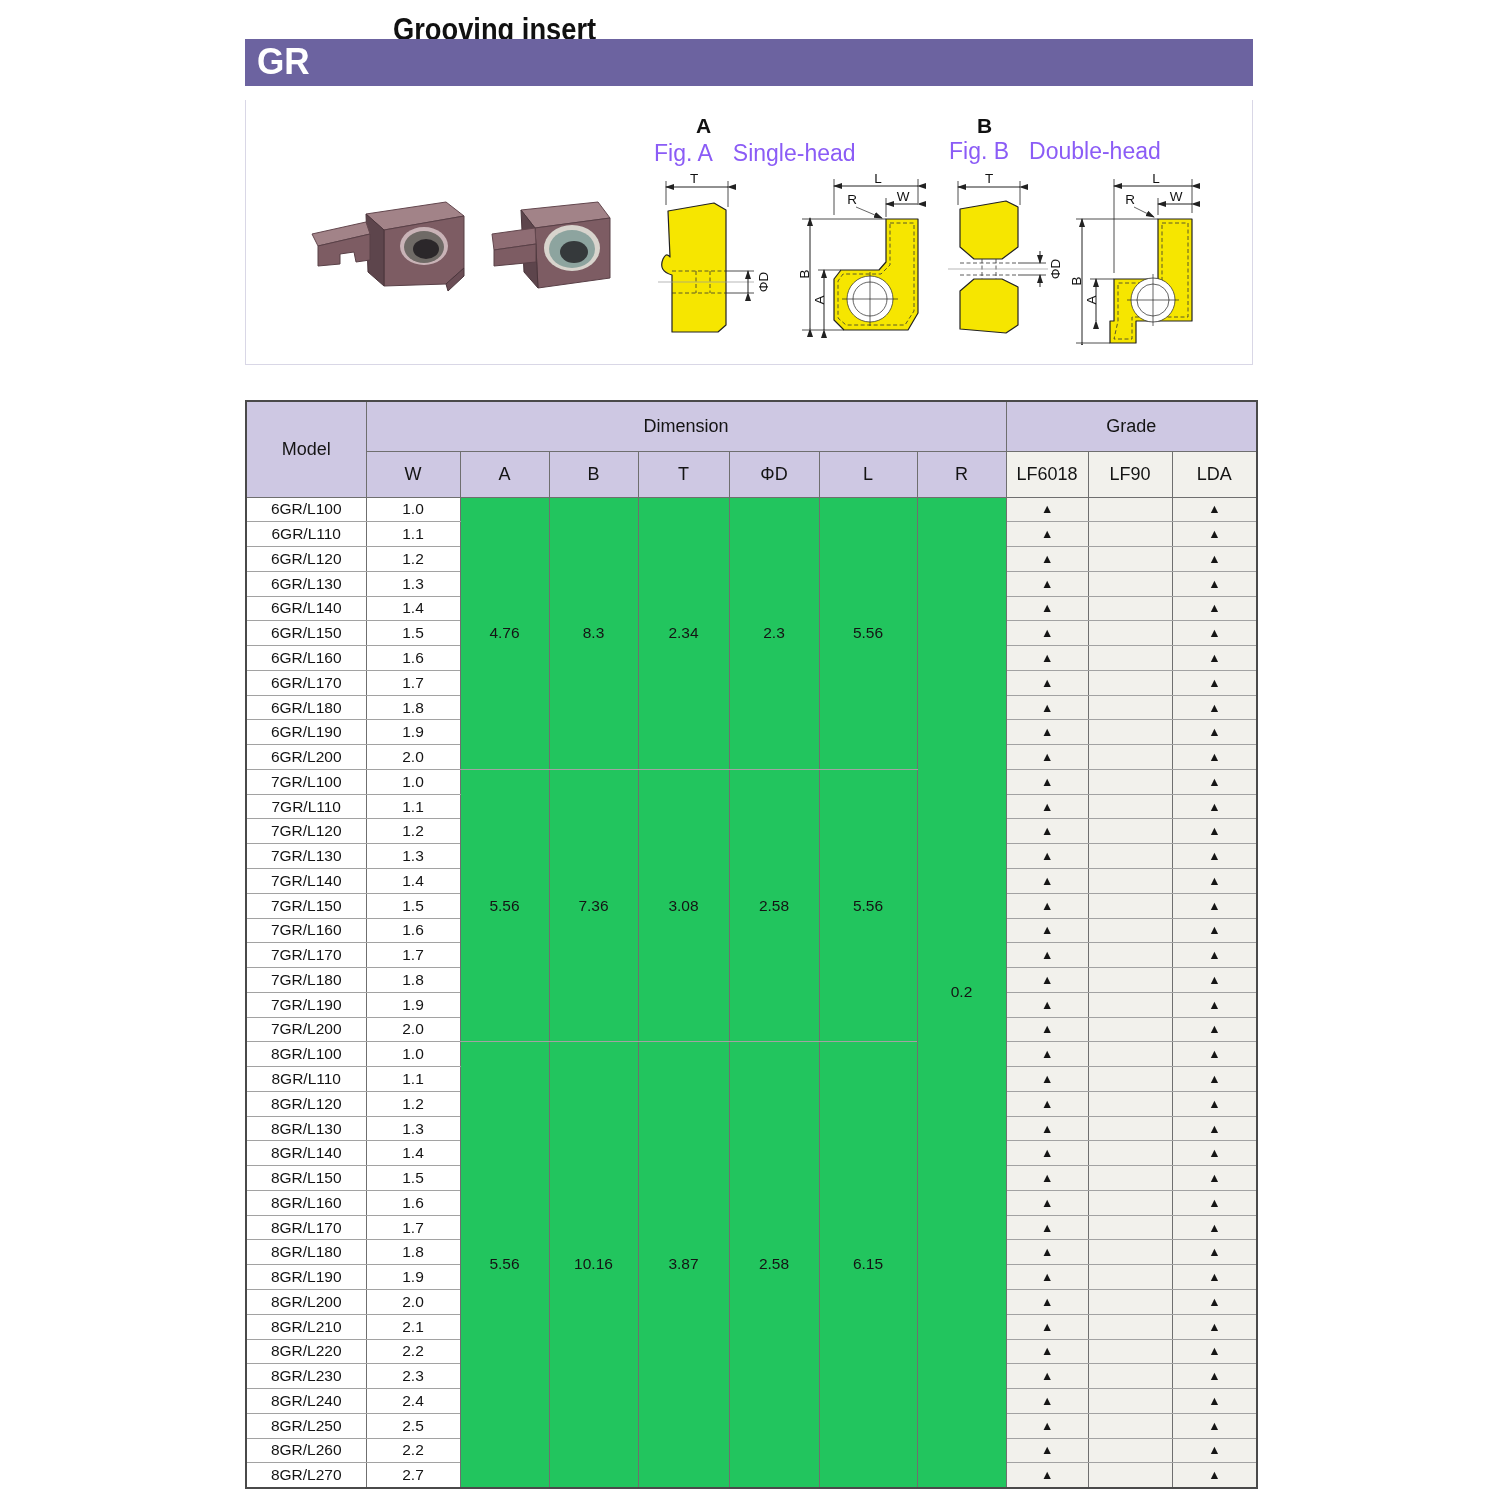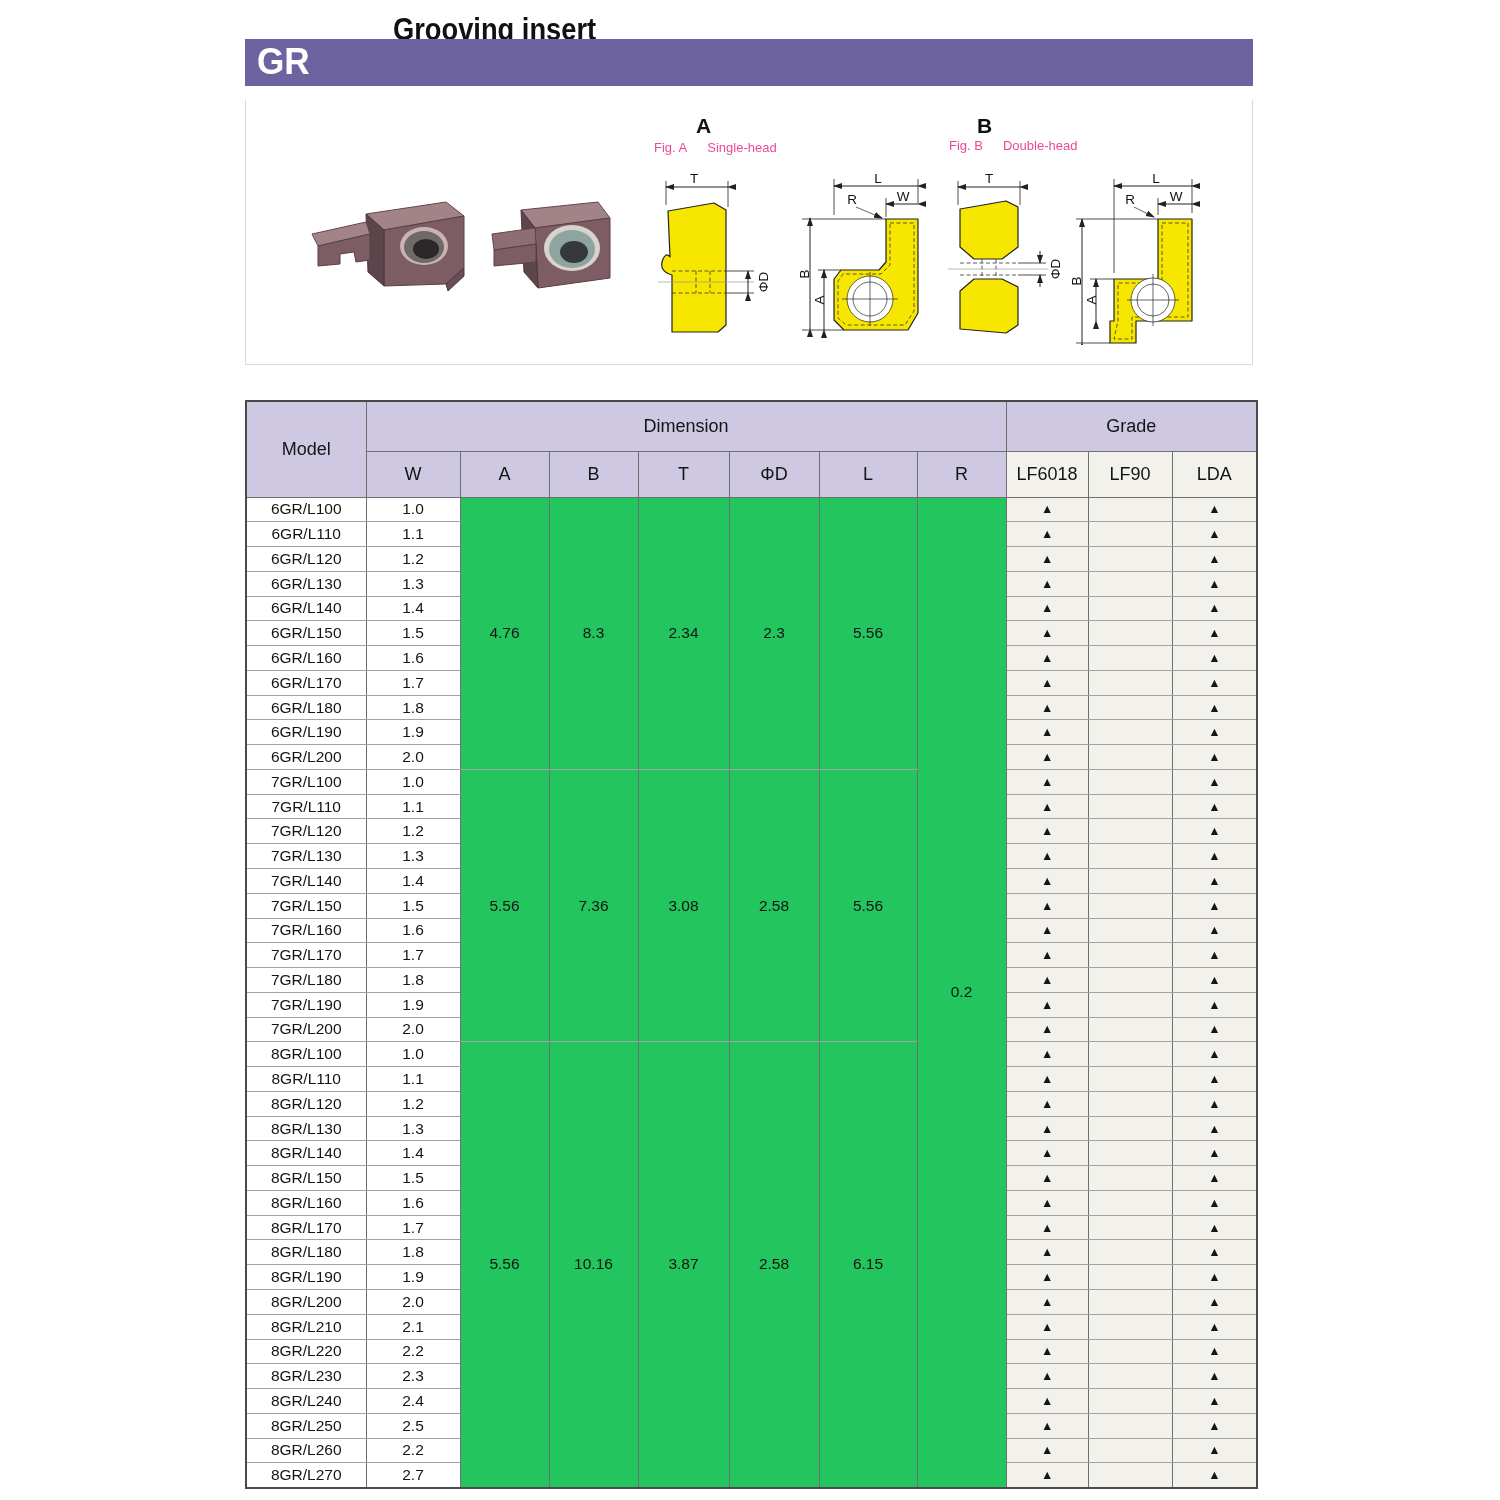--- a/index.html
+++ b/index.html
@@ -13,21 +13,21 @@
           background:var(--banner-bg,#6c63a0);}
   .banner-code{position:absolute;left:12px;top:2px;font-size:37px;font-weight:700;color:#fff;
                transform:scaleX(0.95);transform-origin:left top;}
 
   .figure-panel{position:absolute;left:245px;top:100px;width:1006px;height:264px;
                 background:#fff;border:1px solid #d9d7e6;border-top:none;}
 
   .photos{position:absolute;left:50px;top:72px;}
 
   .fig-letter{position:absolute;font-size:21px;font-weight:700;color:#111;}
-  .fig-caption{position:absolute;font-size:13px;color:#ec4899;white-space:nowrap;}
+  .fig-caption{position:absolute;font-size:23px;color:#8b5cf6;white-space:nowrap;}
   .fig-caption .cap-type{margin-left:20px;}
   .la{left:450px;top:14px;} .ca{left:408px;top:40px;}
   .lb{left:731px;top:14px;} .cb{left:703px;top:38px;}
 
   .dgm{position:absolute;}
   .dA1{left:408px;top:73px;} .dA2{left:548px;top:73px;}
   .dB1{left:698px;top:73px;} .dB2{left:822px;top:73px;}
 
   svg .shape{fill:var(--diagram-yellow,#f6e600);stroke:#222;stroke-width:1.2;stroke-linejoin:round;}
   svg .dim{stroke:#222;stroke-width:1;fill:none;}

